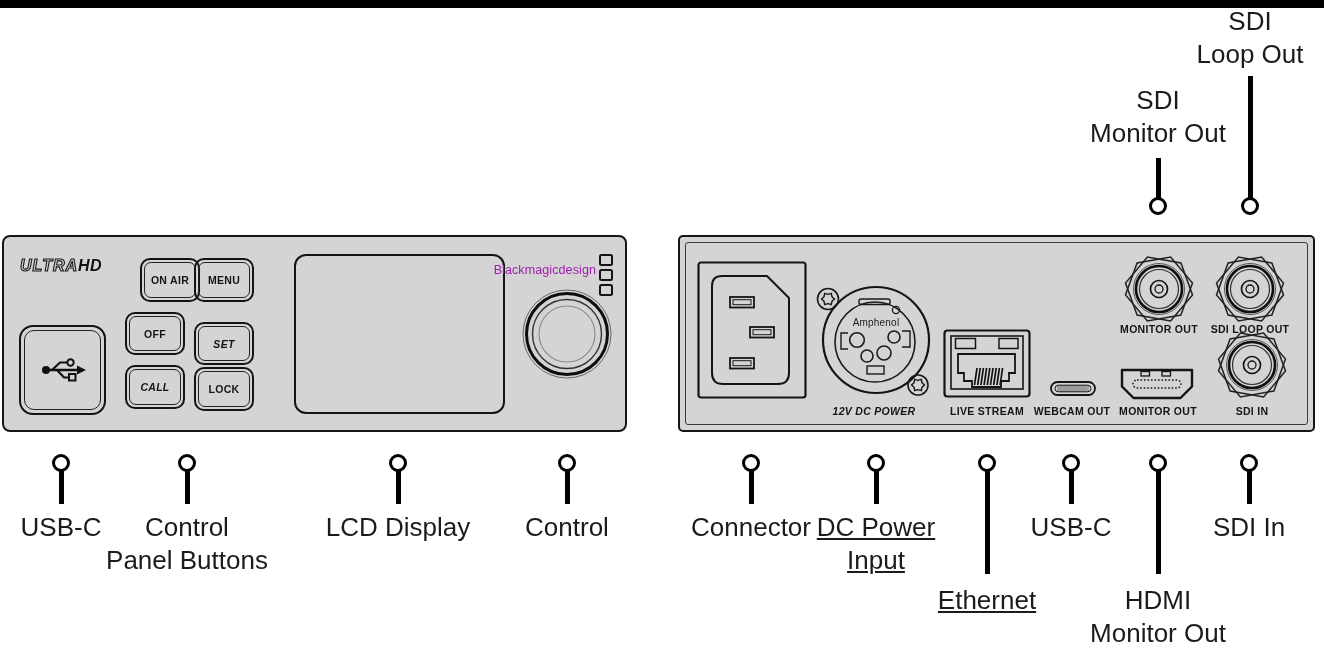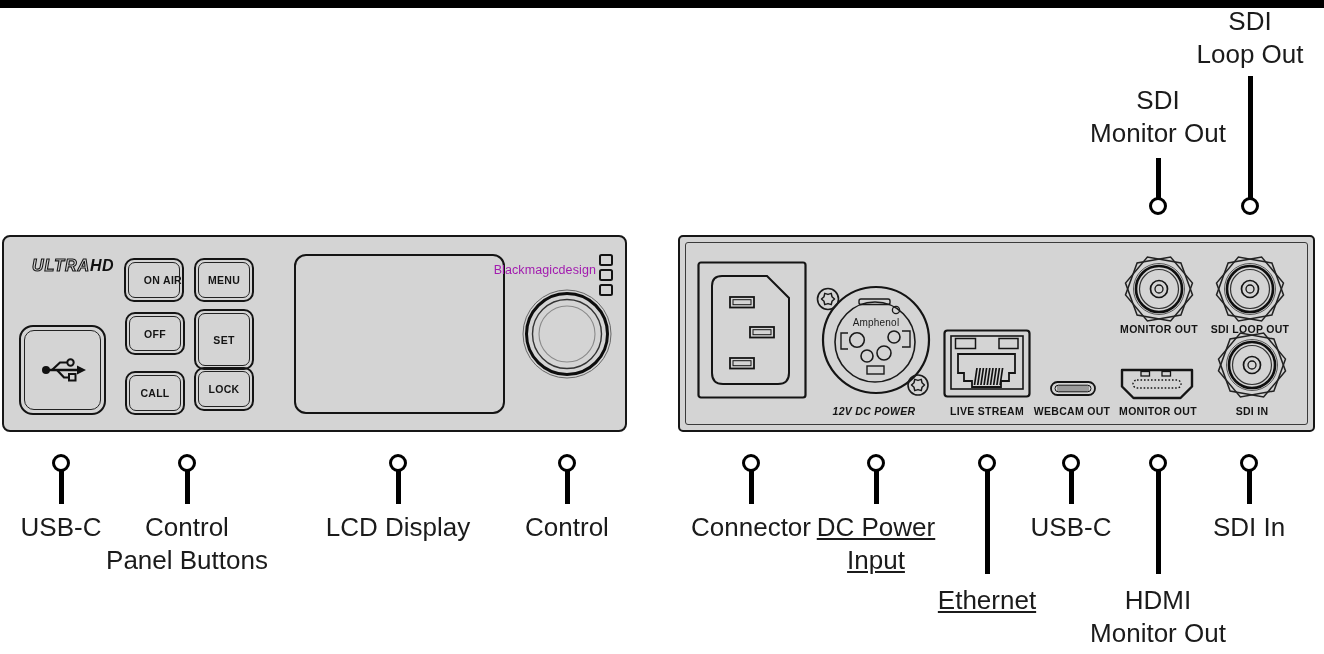--- a/index.html
+++ b/index.html
@@ -9,21 +9,21 @@
 
   
   .device{position:absolute;top:235px;height:197px;background:#d4d4d4;
           border:2px solid #161616;box-sizing:border-box;}
   #front-device{left:2px;width:625px;border-radius:8px;}
   #rear-device{left:678px;width:637px;border-radius:5px;padding-left:20px;}
   .rear-inner{position:absolute;left:5px;top:5px;right:5px;bottom:5px;
               border:1.5px solid #3a3a3a;border-radius:3px;}
 
   
-  .brand{position:absolute;left:28px;top:20px;font-style:italic;white-space:nowrap;}
+  .brand{position:absolute;left:16px;top:20px;font-style:italic;white-space:nowrap;}
   .brand .ultra{font-size:16px;font-weight:600;letter-spacing:1px;color:#d4d4d4;
                 -webkit-text-stroke:1.1px #151515;}
   .brand .hd{font-size:16px;font-weight:900;letter-spacing:0.5px;color:#111;}
   .usb-port{position:absolute;left:15px;top:88px;width:87px;height:90px;
             border:2px solid #141414;border-radius:14px;box-sizing:border-box;
             display:flex;align-items:center;justify-content:center;}
   .usb-port::before{content:"";position:absolute;left:3px;top:3px;right:3px;bottom:3px;
             border:1.3px solid #222;border-radius:10px;}
   .btn{position:absolute;width:60px;height:44px;border:2px solid #141414;border-radius:10px;
        box-sizing:border-box;display:flex;align-items:center;justify-content:center;}
@@ -67,33 +67,33 @@
         <line x1="8" y1="17" x2="41" y2="17" stroke="#111" stroke-width="2.4"></line>
         <circle cx="7" cy="17" r="4" fill="#111"></circle>
         <polygon points="38,12.5 38,21.5 47,17" fill="#111"></polygon>
         <polyline points="13,17 21,9.5 28,9.5" fill="none" stroke="#111" stroke-width="2.2"></polyline>
         <circle cx="31.5" cy="9.5" r="3.2" fill="none" stroke="#111" stroke-width="2"></circle>
         <polyline points="18,17 25,24.5 30,24.5" fill="none" stroke="#111" stroke-width="2.2"></polyline>
         <rect x="30" y="21" width="6.5" height="6.5" fill="none" stroke="#111" stroke-width="2"></rect>
       </svg>
     </div>
 
-    <div class="btn" style="left:120px;top:21px;justify-content:flex-end;">
+    <div class="btn" style="left:136px;top:21px;">
         <span>ON AIR</span>
       </div>
     <div class="btn" style="left:190px;top:21px;">
         <span>MENU</span>
       </div>
     <div class="btn" style="left:121px;top:75px;height:43px;">
         <span>OFF</span>
       </div>
-    <div class="btn" style="left:190px;top:72px;height:61px;">
+    <div class="btn" style="left:190px;top:85px;height:43px;font-style:italic;">
         <span>SET</span>
       </div>
-    <div class="btn" style="left:121px;top:134px;">
+    <div class="btn" style="left:121px;top:128px;font-style:italic;">
         <span>CALL</span>
       </div>
     <div class="btn" style="left:190px;top:130px;">
         <span>LOCK</span>
       </div>
 
     <div class="lcd"></div>
 
     <div class="bmd-logo">Blackmagicdesign</div>
     <div class="bmd-sq" style="top:17px;"></div>

